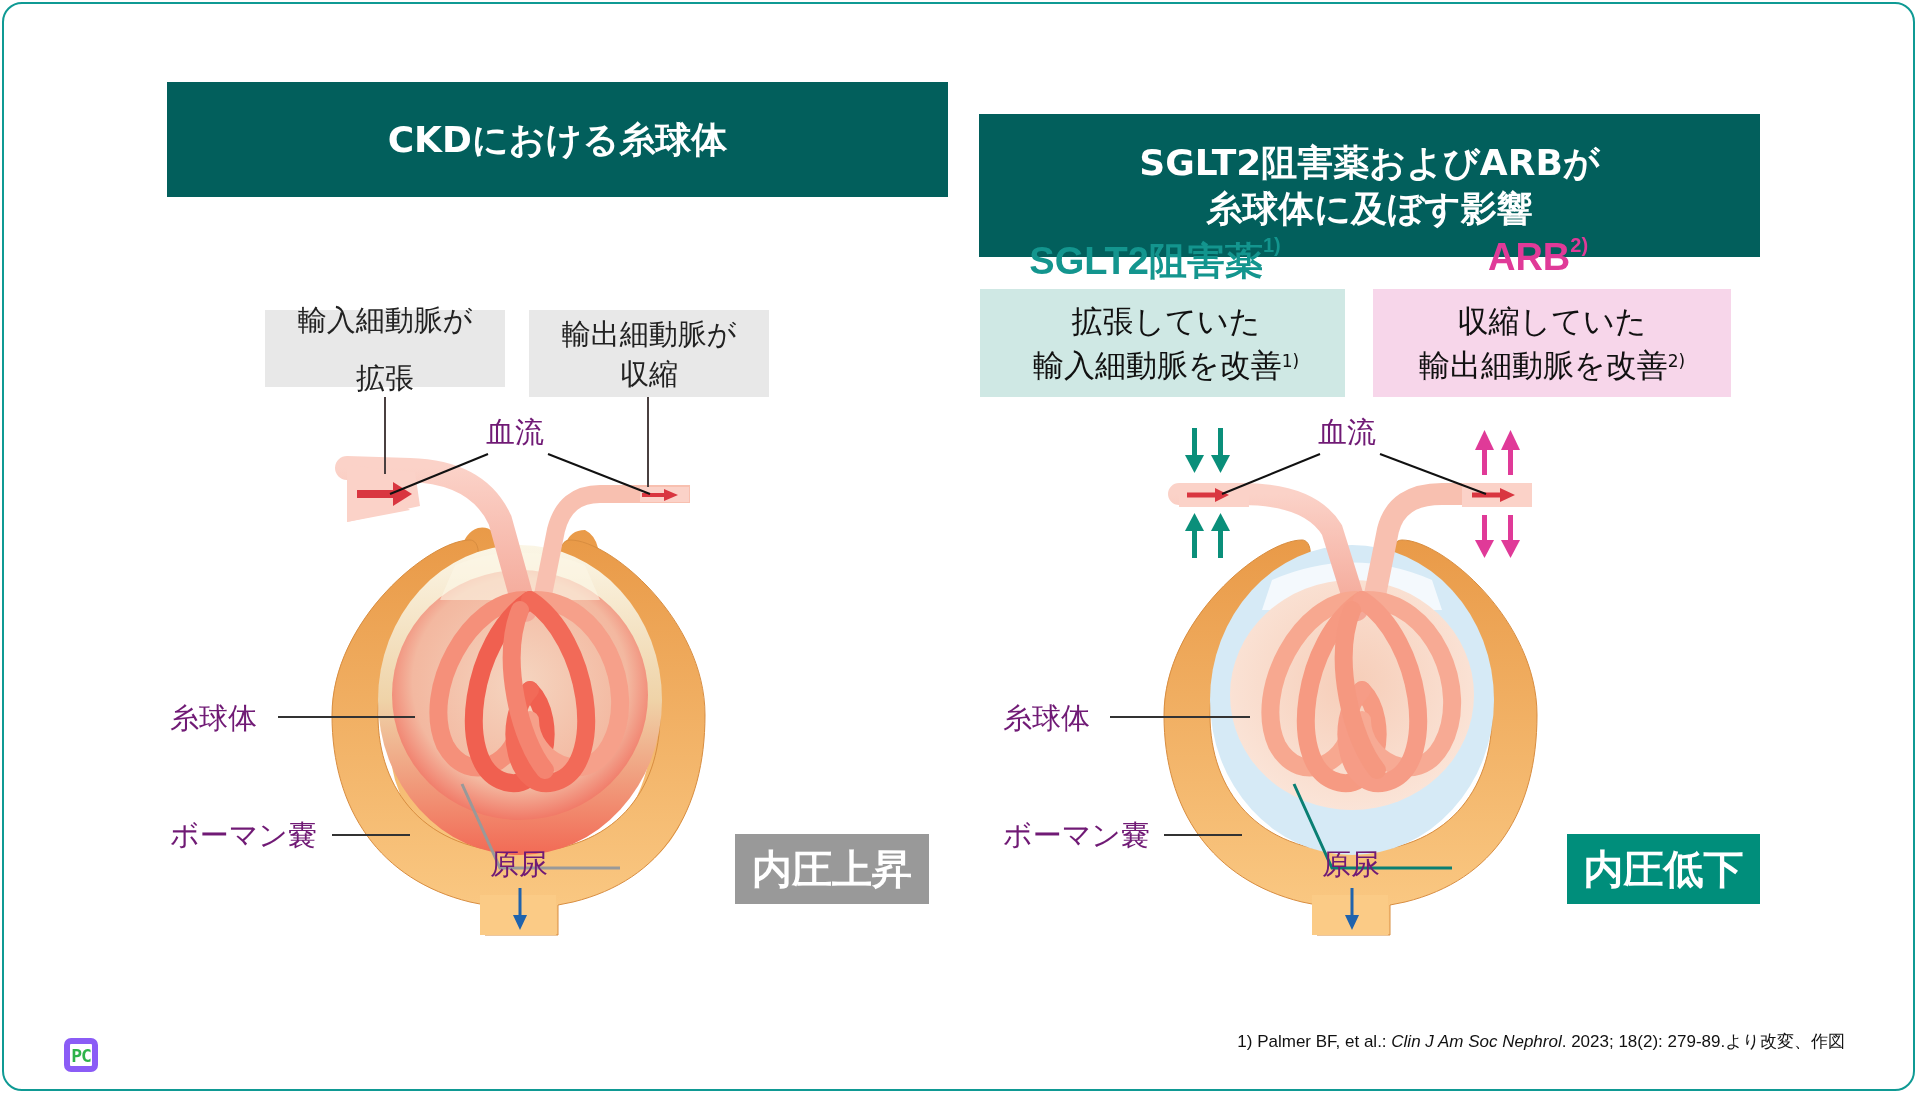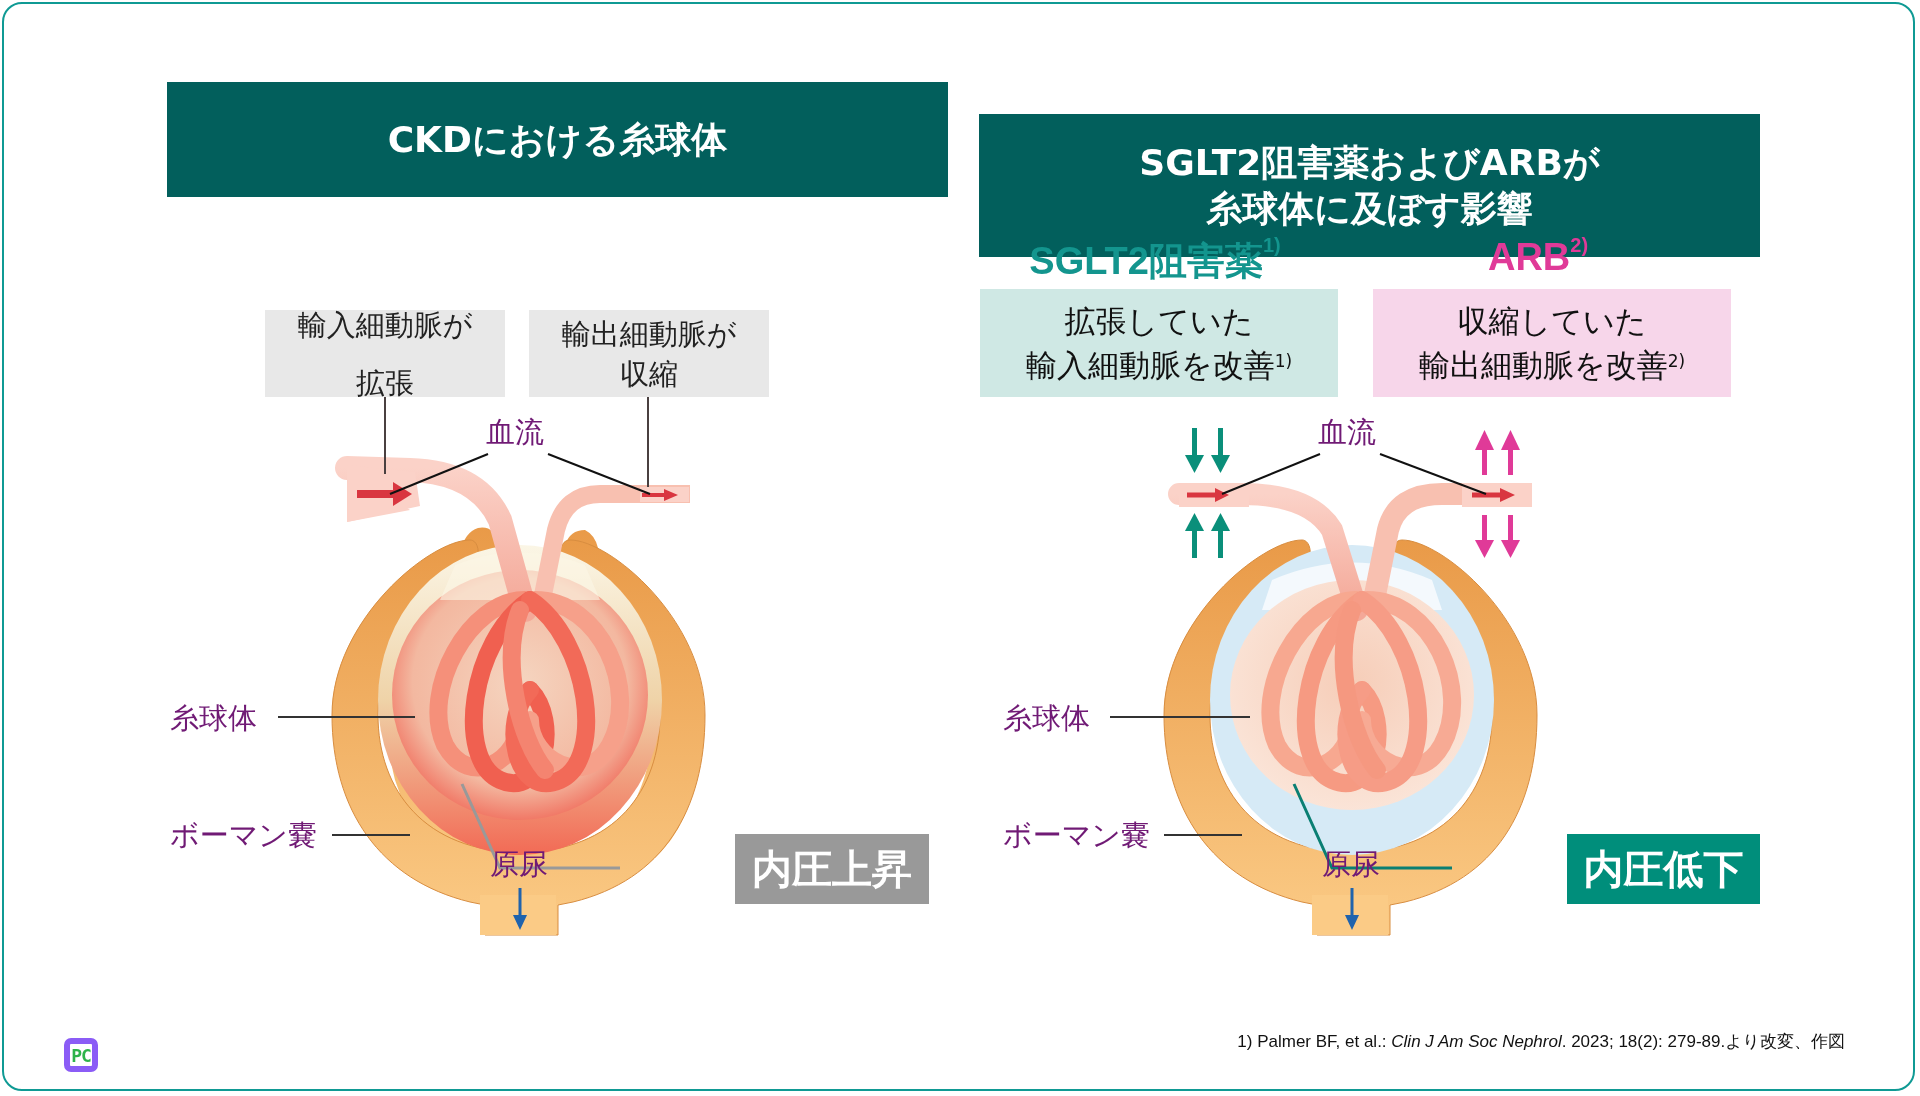--- a/index.html
+++ b/index.html
@@ -160,41 +160,41 @@
       <polygon points="1475,450 1484.5,430 1494,450"></polygon>
     <rect x="1508" y="447" width="5" height="28"></rect>
       <polygon points="1501,450 1510.5,430 1520,450"></polygon>
     <rect x="1482" y="515" width="5" height="28"></rect>
       <polygon points="1475,540 1484.5,558 1494,540"></polygon>
     <rect x="1508" y="515" width="5" height="28"></rect>
       <polygon points="1501,540 1510.5,558 1520,540"></polygon>
   </g>
 </svg>
 
-<div class="graybox" style="left:265px;top:310px;width:240px;height:87px;gap:18px;">
+<div class="graybox" style="left:265px;top:310px;width:240px;height:77px;gap:18px;">
   <span>輸入細動脈が</span>
   <span>拡張</span>
 </div>
 <div class="graybox" style="left:529px;top:310px;width:240px;height:87px;">
   <span>輸出細動脈が</span>
   <span>収縮</span>
 </div>
 <div class="lbl" style="left:486px;top:413px;">血流</div>
 <div class="lbl" style="left:170px;top:699px;">糸球体</div>
 <div class="lbl" style="left:170px;top:816px;">ボーマン嚢</div>
 <div class="lbl" style="left:490px;top:845px;">原尿</div>
 <div class="press" style="left:735px;top:834px;width:194px;height:70px;background:#999;">内圧上昇</div>
 
 <div class="drug-title" style="left:990px;top:236px;width:330px;color:#13958e;">
   <span>SGLT2阻害薬</span><sup>1)</sup>
 </div>
 <div class="drug-title" style="left:1373px;top:236px;width:330px;color:#e03a98;">
   <span>ARB</span><sup>2)</sup>
 </div>
-<div class="effect" style="left:980px;top:289px;width:358px;height:108px;background:#cfe8e4;">
+<div class="effect" style="left:980px;top:289px;width:358px;height:108px;background:#cfe8e4;padding-left:7px;">
   <span>拡張していた</span>
   <span><span>輸入細動脈を改善</span><sup>1)</sup></span>
 </div>
 <div class="effect" style="left:1373px;top:289px;width:358px;height:108px;background:#f7d6ea;">
   <span>収縮していた</span>
   <span><span>輸出細動脈を改善</span><sup>2)</sup></span>
 </div>
 <div class="lbl" style="left:1318px;top:413px;">血流</div>
 <div class="lbl" style="left:1003px;top:699px;">糸球体</div>
 <div class="lbl" style="left:1003px;top:816px;">ボーマン嚢</div>

